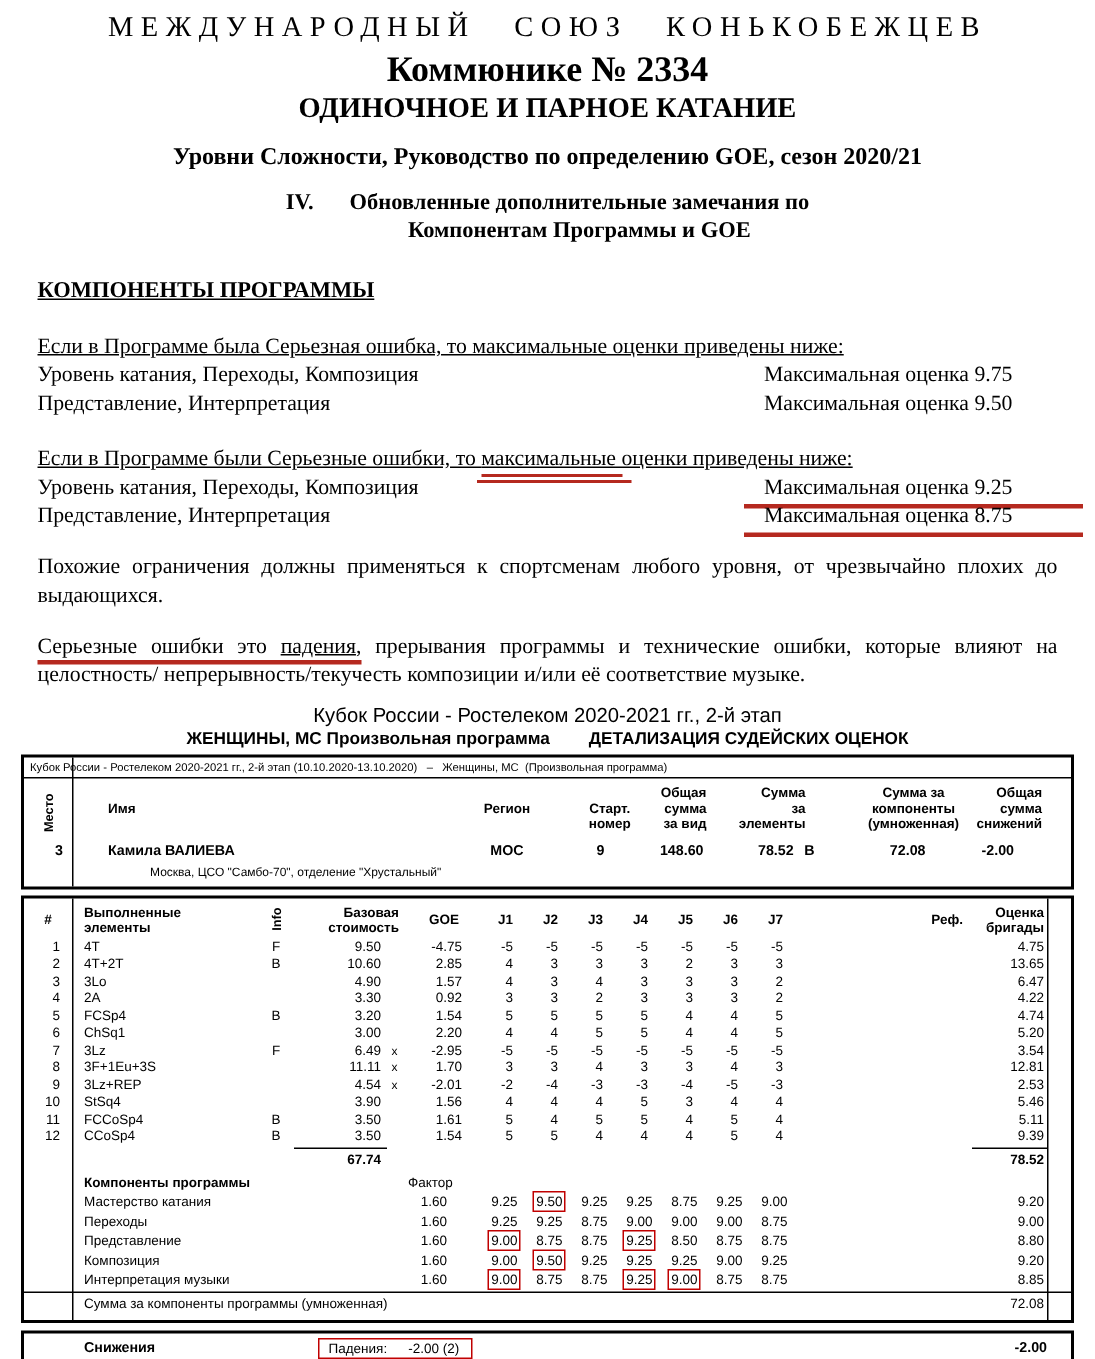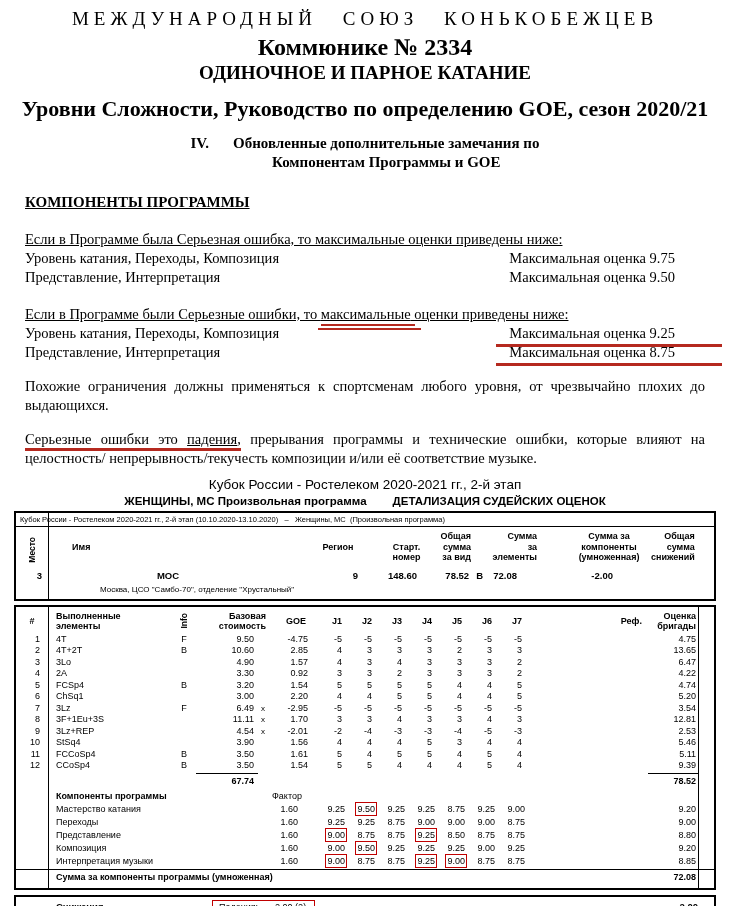--- a/index.html
+++ b/index.html
@@ -3,21 +3,21 @@
 <meta charset="utf-8">
 <style>
   html,body{margin:0;padding:0;background:#fff;}
   body{width:730px;height:906px;font-family:"Liberation Serif",serif;color:#000;overflow:hidden;}
   .page{position:relative;width:730px;height:906px;overflow:hidden;}
 
   
   .org{margin-top:8px;text-align:center;font-size:19px;letter-spacing:5px;word-spacing:16px;}
   .communique{margin-top:4px;text-align:center;font-size:24px;font-weight:bold;}
   .discipline{margin-top:1px;text-align:center;font-size:19px;font-weight:bold;}
-  .subtitle{margin-top:12px;text-align:center;font-size:22px;font-weight:bold;}
+  .subtitle{margin-top:12px;text-align:center;font-size:16px;font-weight:bold;}
   .section{margin-top:12px;display:flex;justify-content:center;font-weight:bold;font-size:15px;line-height:19px;}
   .section .secnum{margin-right:24px;}
   .section .seclines{text-align:center;}
 
   
   .bodytext{margin:0 25px;font-size:14.5px;line-height:19px;}
   .h-components{margin-top:21px;font-size:15px;font-weight:bold;text-decoration:underline;display:inline-block;}
   .rule-head{margin-top:18px;text-decoration:underline;}
   .rule-row{display:flex;justify-content:space-between;}
   .rule-row .val{margin-right:30px;position:relative;}
@@ -98,21 +98,21 @@
   .sp{grid-column:16;}
 
   .boxed{outline:1.5px solid #c00000;outline-offset:1px;}
 
   .totalrow{height:14px;line-height:12px;font-size:9px;font-weight:bold;margin-top:1px;}
   .totalrow .base,.totalrow .score{border-top:1px solid #000;padding-top:1px;}
   .compheadrow{font-size:9px;font-weight:bold;height:14px;line-height:14px;margin-top:2px;}
   .clabel{grid-column:1/span 5;padding-left:40px;}
   .factor{grid-column:6;text-align:right;padding-right:20px;}
   .factorhead{grid-column:6/span 2;font-weight:normal;}
-  .sumrow{font-weight:bold;font-size:9px;height:16px;line-height:15px;border-top:1px solid #000;margin-top:1px;}
+  .sumrow{font-weight:normal;font-size:9px;height:16px;line-height:15px;border-top:1px solid #000;margin-top:1px;}
   .sumlabel{grid-column:1/span 13;padding-left:40px;}
 
   .dedrow{display:flex;align-items:center;height:20px;font-size:9.5px;}
   .dlabel{font-weight:bold;padding-left:40px;width:156px;}
   .dbox{border:1.5px solid #c00000;padding:1px 8px 1px 6px;display:flex;gap:14px;font-size:9px;align-items:center;}
   .dvalue{margin-left:auto;font-weight:bold;padding-right:16px;}
 </style>
 </head>
 <body>
 
@@ -179,20 +179,21 @@
 элементы</div>
         <div class="hc h-pcs">Сумма за
 компоненты
 (умноженная)</div>
         <div class="hc h-ded">Общая
 сумма
 снижений</div>
       </div>
       <div class="t1row t1data">
         <div class="d-place">3</div>
+        <div class="d-name">Камила ВАЛИЕВА</div>
         <div class="d-region">МОС</div>
         <div class="d-start">9</div>
         <div class="d-total">148.60</div>
         <div class="d-tes"><span>78.52</span><span class="bonus">В</span></div>
         <div class="d-pcs">72.08</div>
         <div class="d-ded">-2.00</div>
       </div>
       <div class="clubline">Москва, ЦСО "Самбо-70", отделение "Хрустальный"</div>
     </div>
 

